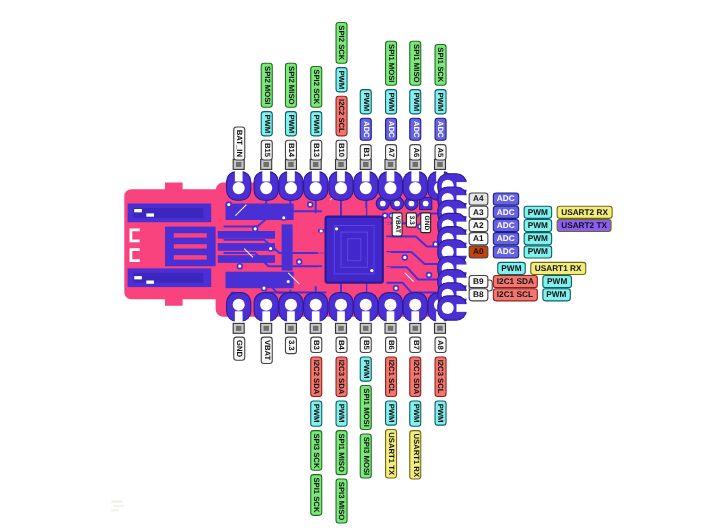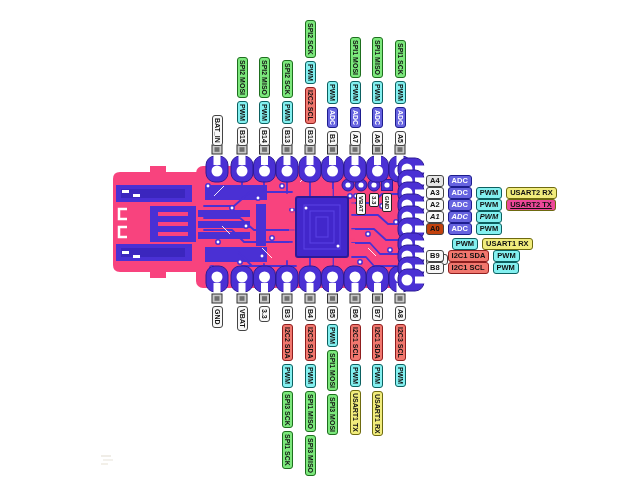--- a/index.html
+++ b/index.html
@@ -407,23 +407,23 @@
       <div class="pin-row" style="top: 186.5px;">
         <div class="tag" style="background: rgb(248, 248, 248); color: rgb(17, 17, 17); border-color: rgb(68, 68, 68);">A3</div>
         <div class="tag" style="background: rgb(102, 99, 224); color: rgb(255, 255, 255); border-color: rgb(29, 29, 143);">ADC</div>
         <div class="tag" style="background: rgb(131, 240, 240); color: rgb(17, 17, 17); border-color: rgb(12, 96, 96);">PWM</div>
         <div class="tag" style="background: rgb(241, 236, 124); color: rgb(17, 17, 17); border-color: rgb(110, 106, 16);">USART2 RX</div>
       </div>
       <div class="pin-row" style="top: 198.5px;">
         <div class="tag" style="background: rgb(248, 248, 248); color: rgb(17, 17, 17); border-color: rgb(68, 68, 68);">A2</div>
         <div class="tag" style="background: rgb(102, 99, 224); color: rgb(255, 255, 255); border-color: rgb(29, 29, 143);">ADC</div>
         <div class="tag" style="background: rgb(131, 240, 240); color: rgb(17, 17, 17); border-color: rgb(12, 96, 96);">PWM</div>
-        <div class="tag" style="background: #ec4899; color: rgb(17, 17, 17); border-color: rgb(110, 106, 16); text-decoration: underline;">USART2 TX</div>
-      </div>
-      <div class="pin-row" style="top: 210.5px; font-style: italic;">
+        <div class="tag" style="background: #8b5cf6; color: rgb(17, 17, 17); border-color: rgb(110, 106, 16);">USART2 TX</div>
+      </div>
+      <div class="pin-row" style="top: 210.5px;">
         <div class="tag" style="background: rgb(248, 248, 248); color: rgb(17, 17, 17); border-color: rgb(68, 68, 68);">A1</div>
         <div class="tag" style="background: rgb(102, 99, 224); color: rgb(255, 255, 255); border-color: rgb(29, 29, 143);">ADC</div>
         <div class="tag" style="background: rgb(131, 240, 240); color: rgb(17, 17, 17); border-color: rgb(12, 96, 96);">PWM</div>
       </div>
       <div class="pin-row" style="top: 222.5px;">
         <div class="tag" style="background: #c2410c; color: rgb(17, 17, 17); border-color: rgb(68, 68, 68);">A0</div>
         <div class="tag" style="background: rgb(102, 99, 224); color: rgb(255, 255, 255); border-color: rgb(29, 29, 143);">ADC</div>
         <div class="tag" style="background: rgb(131, 240, 240); color: rgb(17, 17, 17); border-color: rgb(12, 96, 96);">PWM</div>
       </div>
       <div class="pin-row" style="top: 237.5px;">

